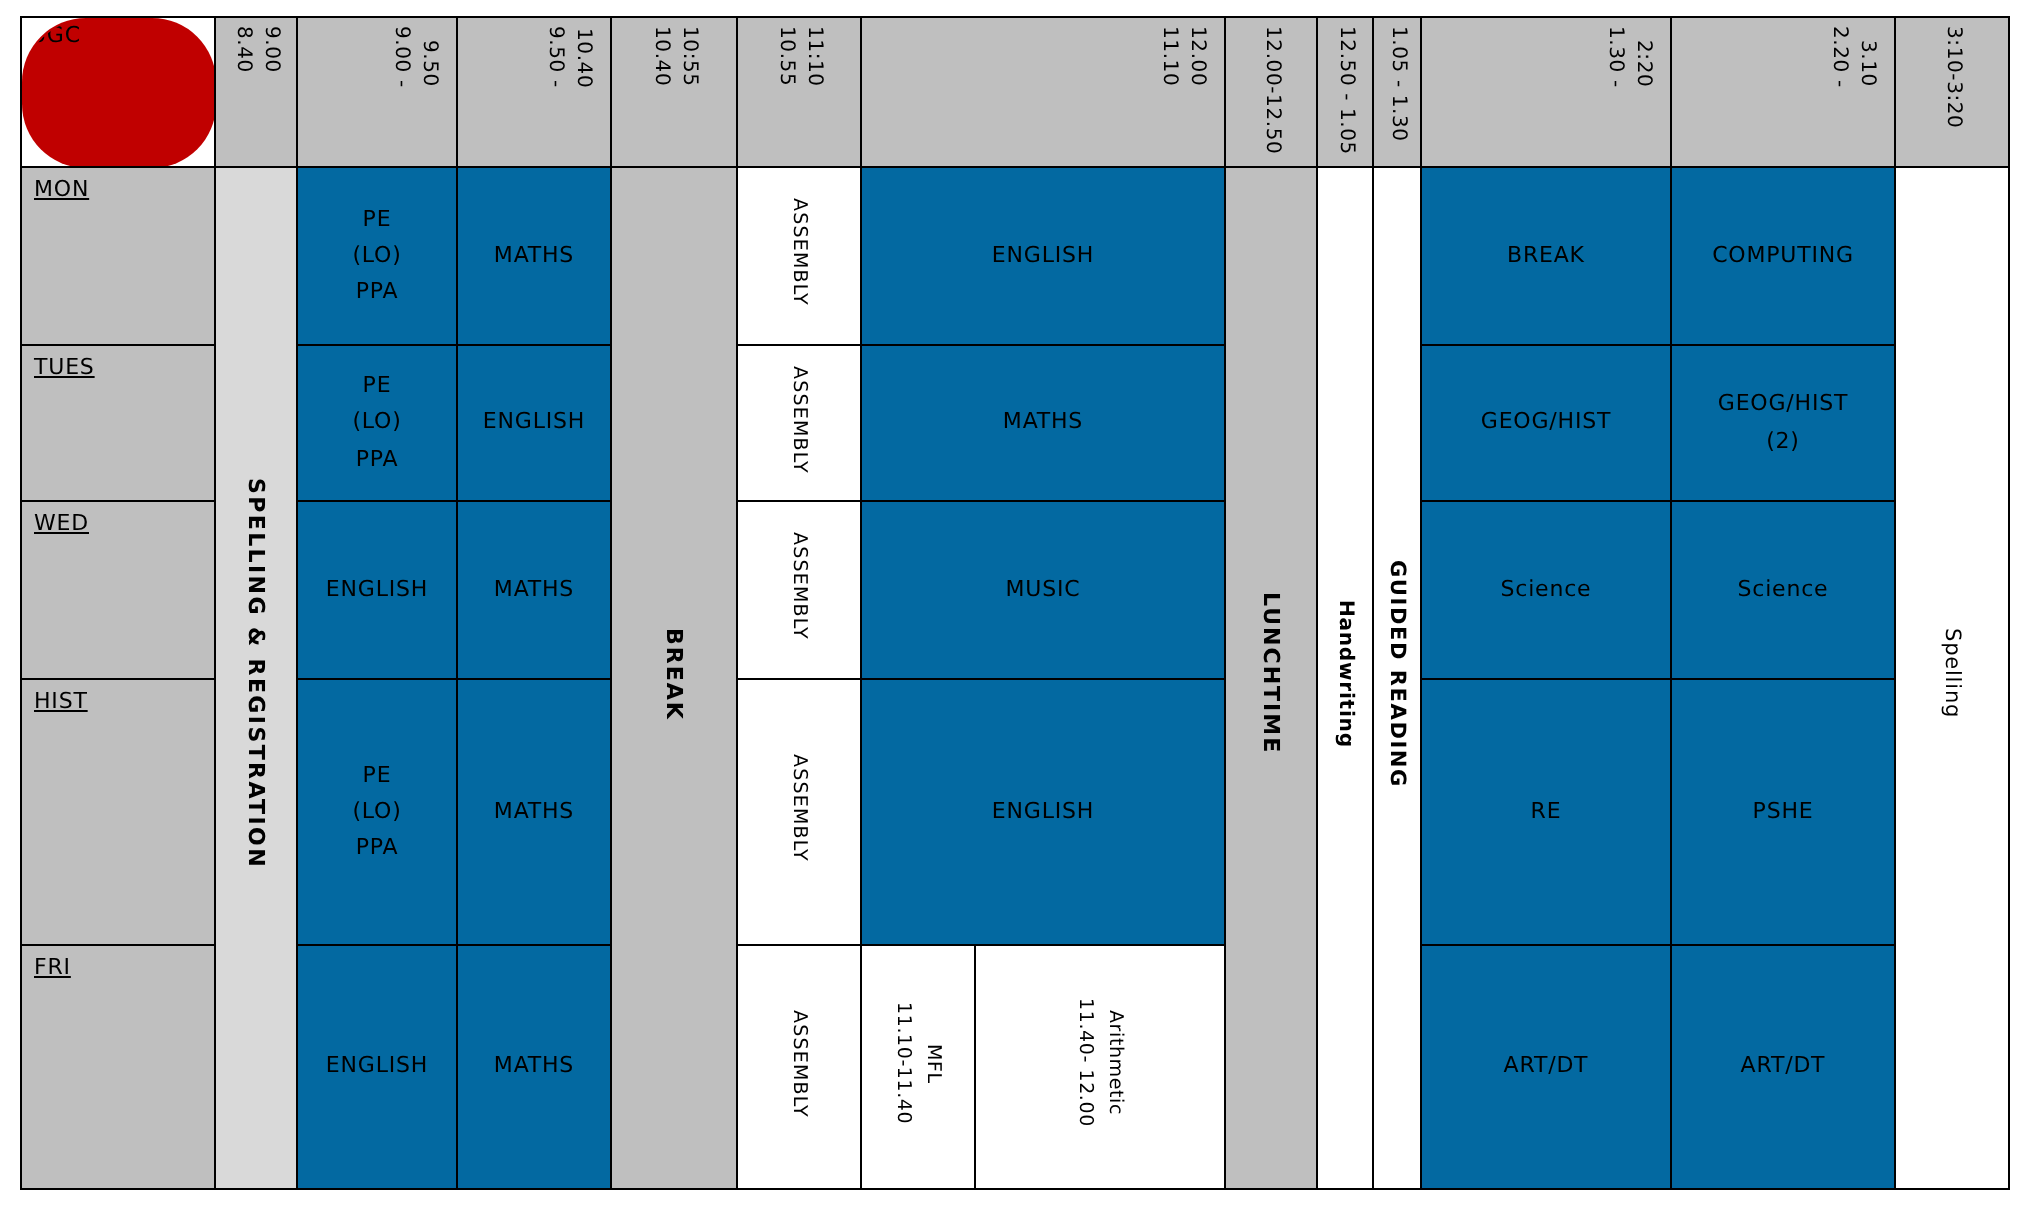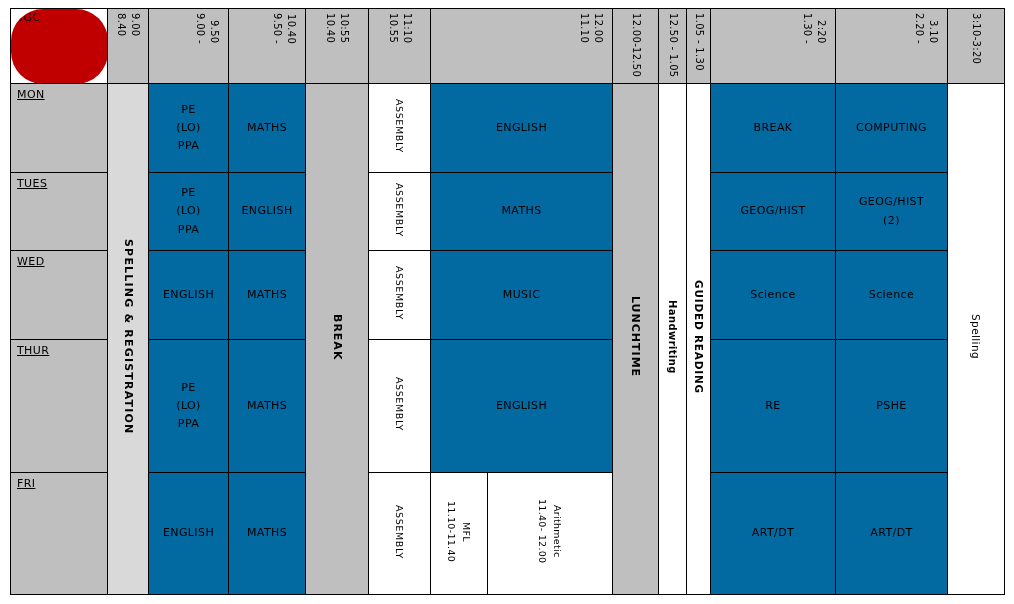--- a/index.html
+++ b/index.html
@@ -171,21 +171,21 @@
     <td class="lesson">
             <div class="l">Science</div>
           </td>
     <td class="lesson">
             <div class="l">Science</div>
           </td>
   </tr>
 
   <tr style="height:133px">
     <td class="daycell">
-            <div class="d">THUR</div>
+            <div class="d">HIST</div>
           </td>
     <td class="lesson">
             <div class="l">PE
 (LO)
 PPA</div>
           </td>
     <td class="lesson">
             <div class="l">MATHS</div>
           </td>
     <td class="assembly-cell"><span class="vert asm">ASSEMBLY</span></td>

